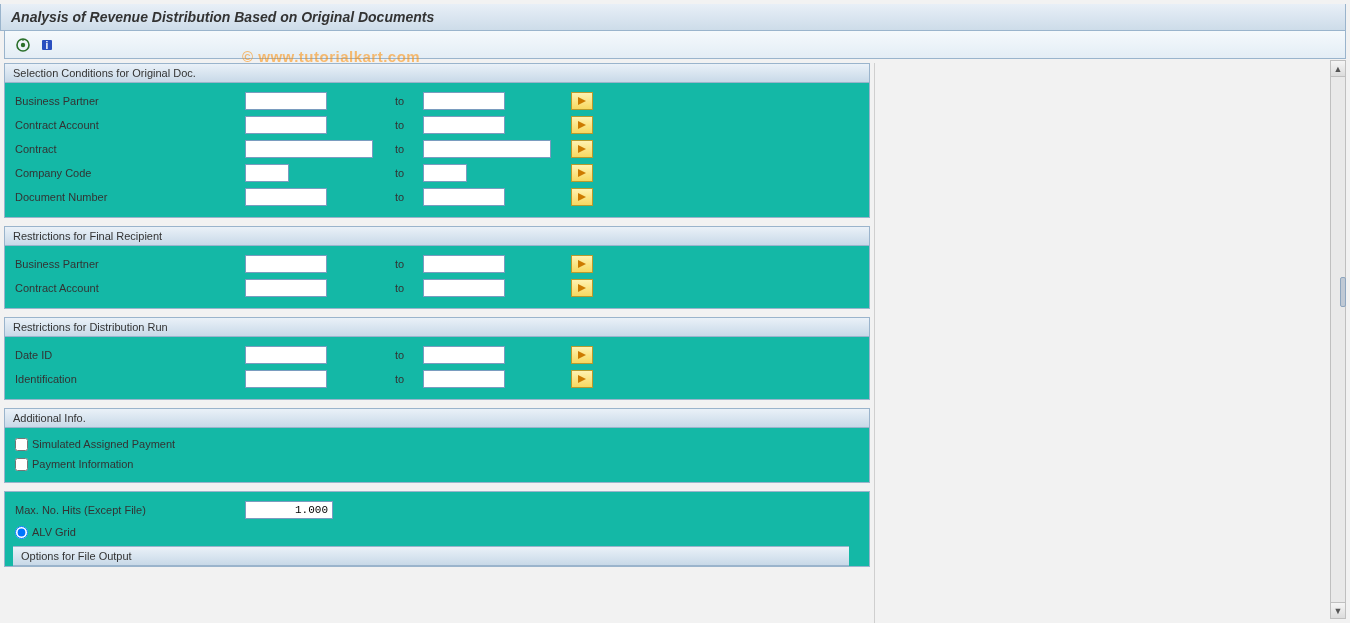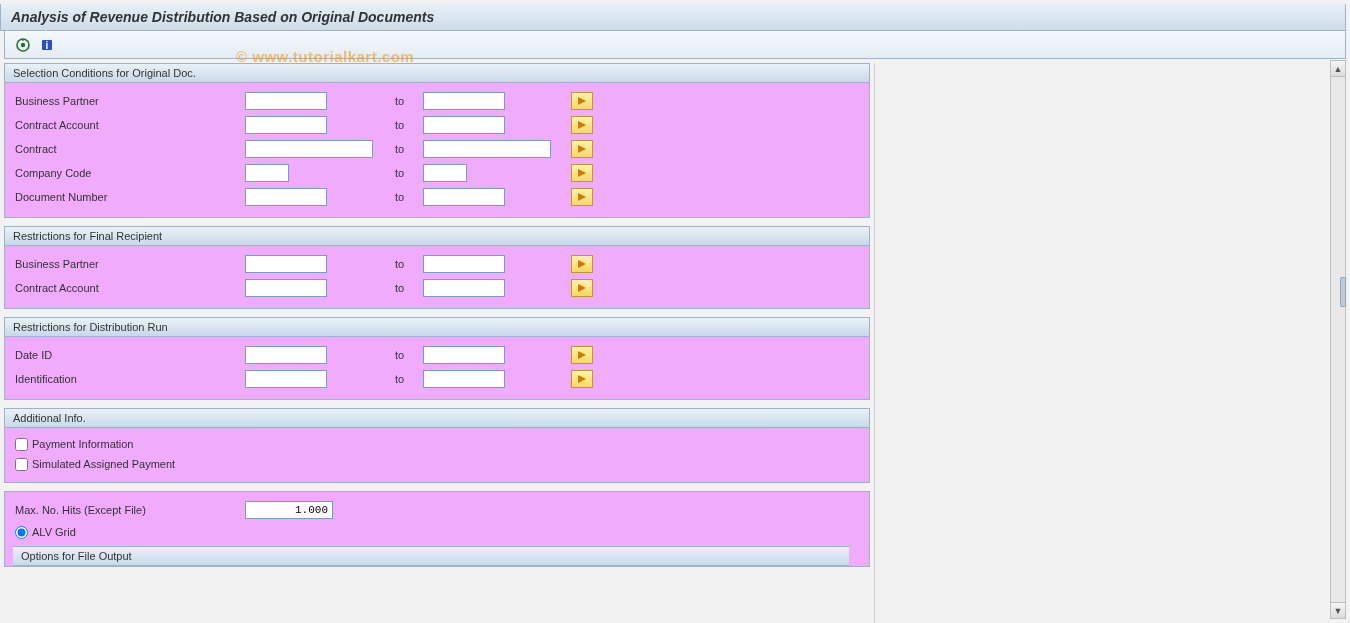--- a/index.html
+++ b/index.html
@@ -40,21 +40,21 @@
       height: 20px;
       display: inline-flex;
       align-items: center;
       justify-content: center;
       cursor: pointer;
       border: 1px solid transparent;
     }
     .watermark {
       position: absolute;
       top: 48px;
-      left: 236px;
+      left: 242px;
       font-size: 15px;
       font-weight: bold;
       color: rgba(255,140,0,0.55);
       letter-spacing: 0.5px;
       font-family: Arial, sans-serif;
       pointer-events: none;
       z-index: 10;
     }
     .content-wrap {
       display: flex;
@@ -68,21 +68,21 @@
       padding-right: 4px;
     }
     .right-blank {
       flex: 1;
       background: #f2f2f2;
       border-left: 1px solid #cfcfcf;
     }
     .group {
       border: 1px solid #9ab4cc;
       margin-bottom: 8px;
-      background: #f0abfc;
+      background: #14b8a6;
     }
     .group-title {
       background: linear-gradient(to bottom, #eaf1f8 0%, #c8d9e8 100%);
       border-bottom: 1px solid #9ab4cc;
       padding: 3px 8px;
       font-size: 11px;
       color: #333;
     }
     .group-body {
       padding: 6px 20px 8px 8px;
@@ -318,25 +318,25 @@
           </span>
         </div>
       </div>
     </div>
 
     <div class="group">
       <div class="group-title">Additional Info.</div>
       <div class="group-body">
         <div class="checkbox-row">
           <input type="checkbox" style="">
-          <span>Payment Information</span>
+          <span>Simulated Assigned Payment</span>
         </div>
         <div class="checkbox-row">
           <input type="checkbox" style="">
-          <span>Simulated Assigned Payment</span>
+          <span>Payment Information</span>
         </div>
       </div>
     </div>
 
     <div class="group" style="margin-bottom:0;">
       <div class="group-body" style="padding-bottom:0;">
         <div class="form-row">
           <span class="label">Max. No. Hits (Except File)</span>
           <input class="right-input" value="1.000" style="">
         </div>

